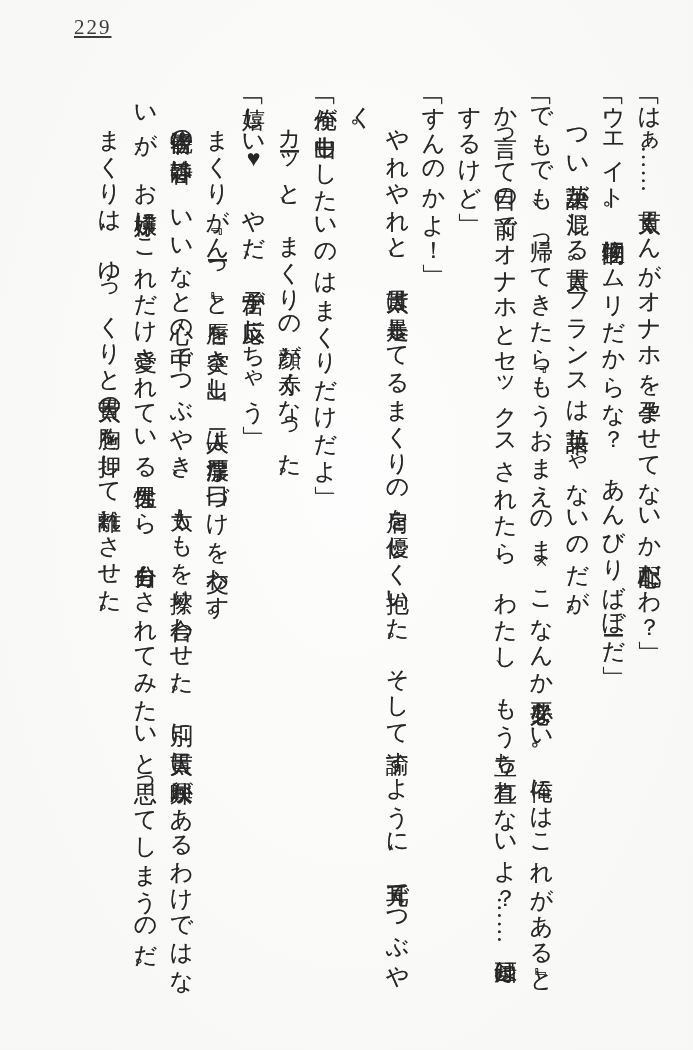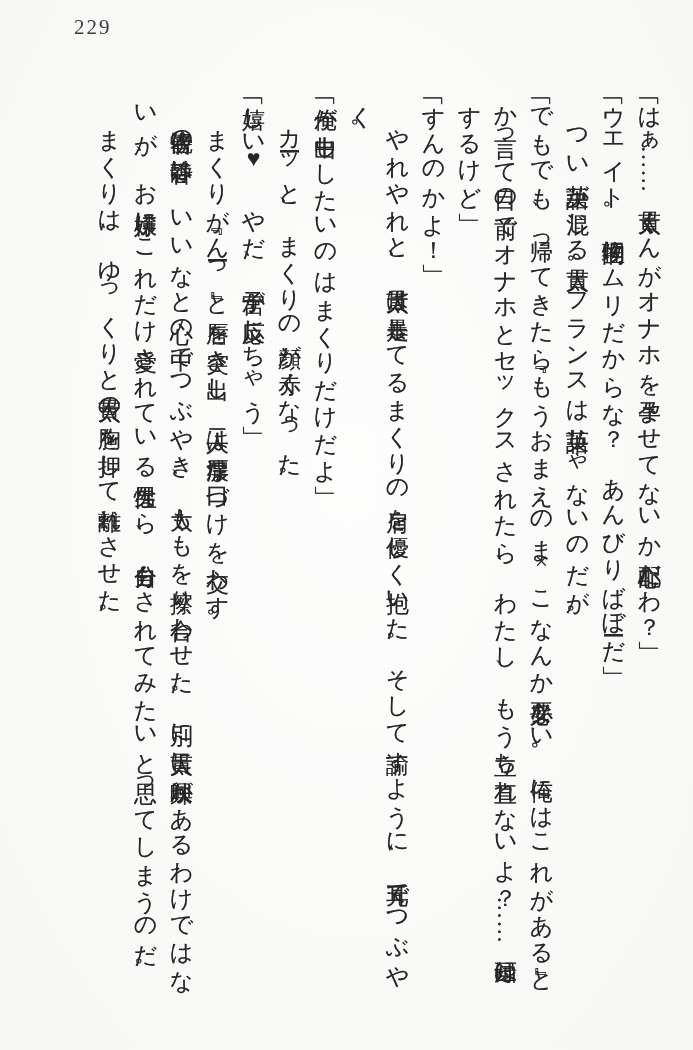--- a/index.html
+++ b/index.html
@@ -21,20 +21,21 @@
       #fbfbfa;
   }
   .page-number {
     position: absolute;
     top: 15px;
     left: 74px;
     font-family: "Liberation Serif", "DejaVu Serif", serif;
     font-size: 21px;
     letter-spacing: 2px;
     color: #3a3a3a;
+    text-decoration: underline;
   }
   .text-block {
     position: absolute;
     top: 90px;
     right: 26px;
     height: 906px;
     writing-mode: vertical-rl;
     text-orientation: mixed;
     font-family: "Liberation Serif", "DejaVu Serif", serif;
     font-size: 23px;

